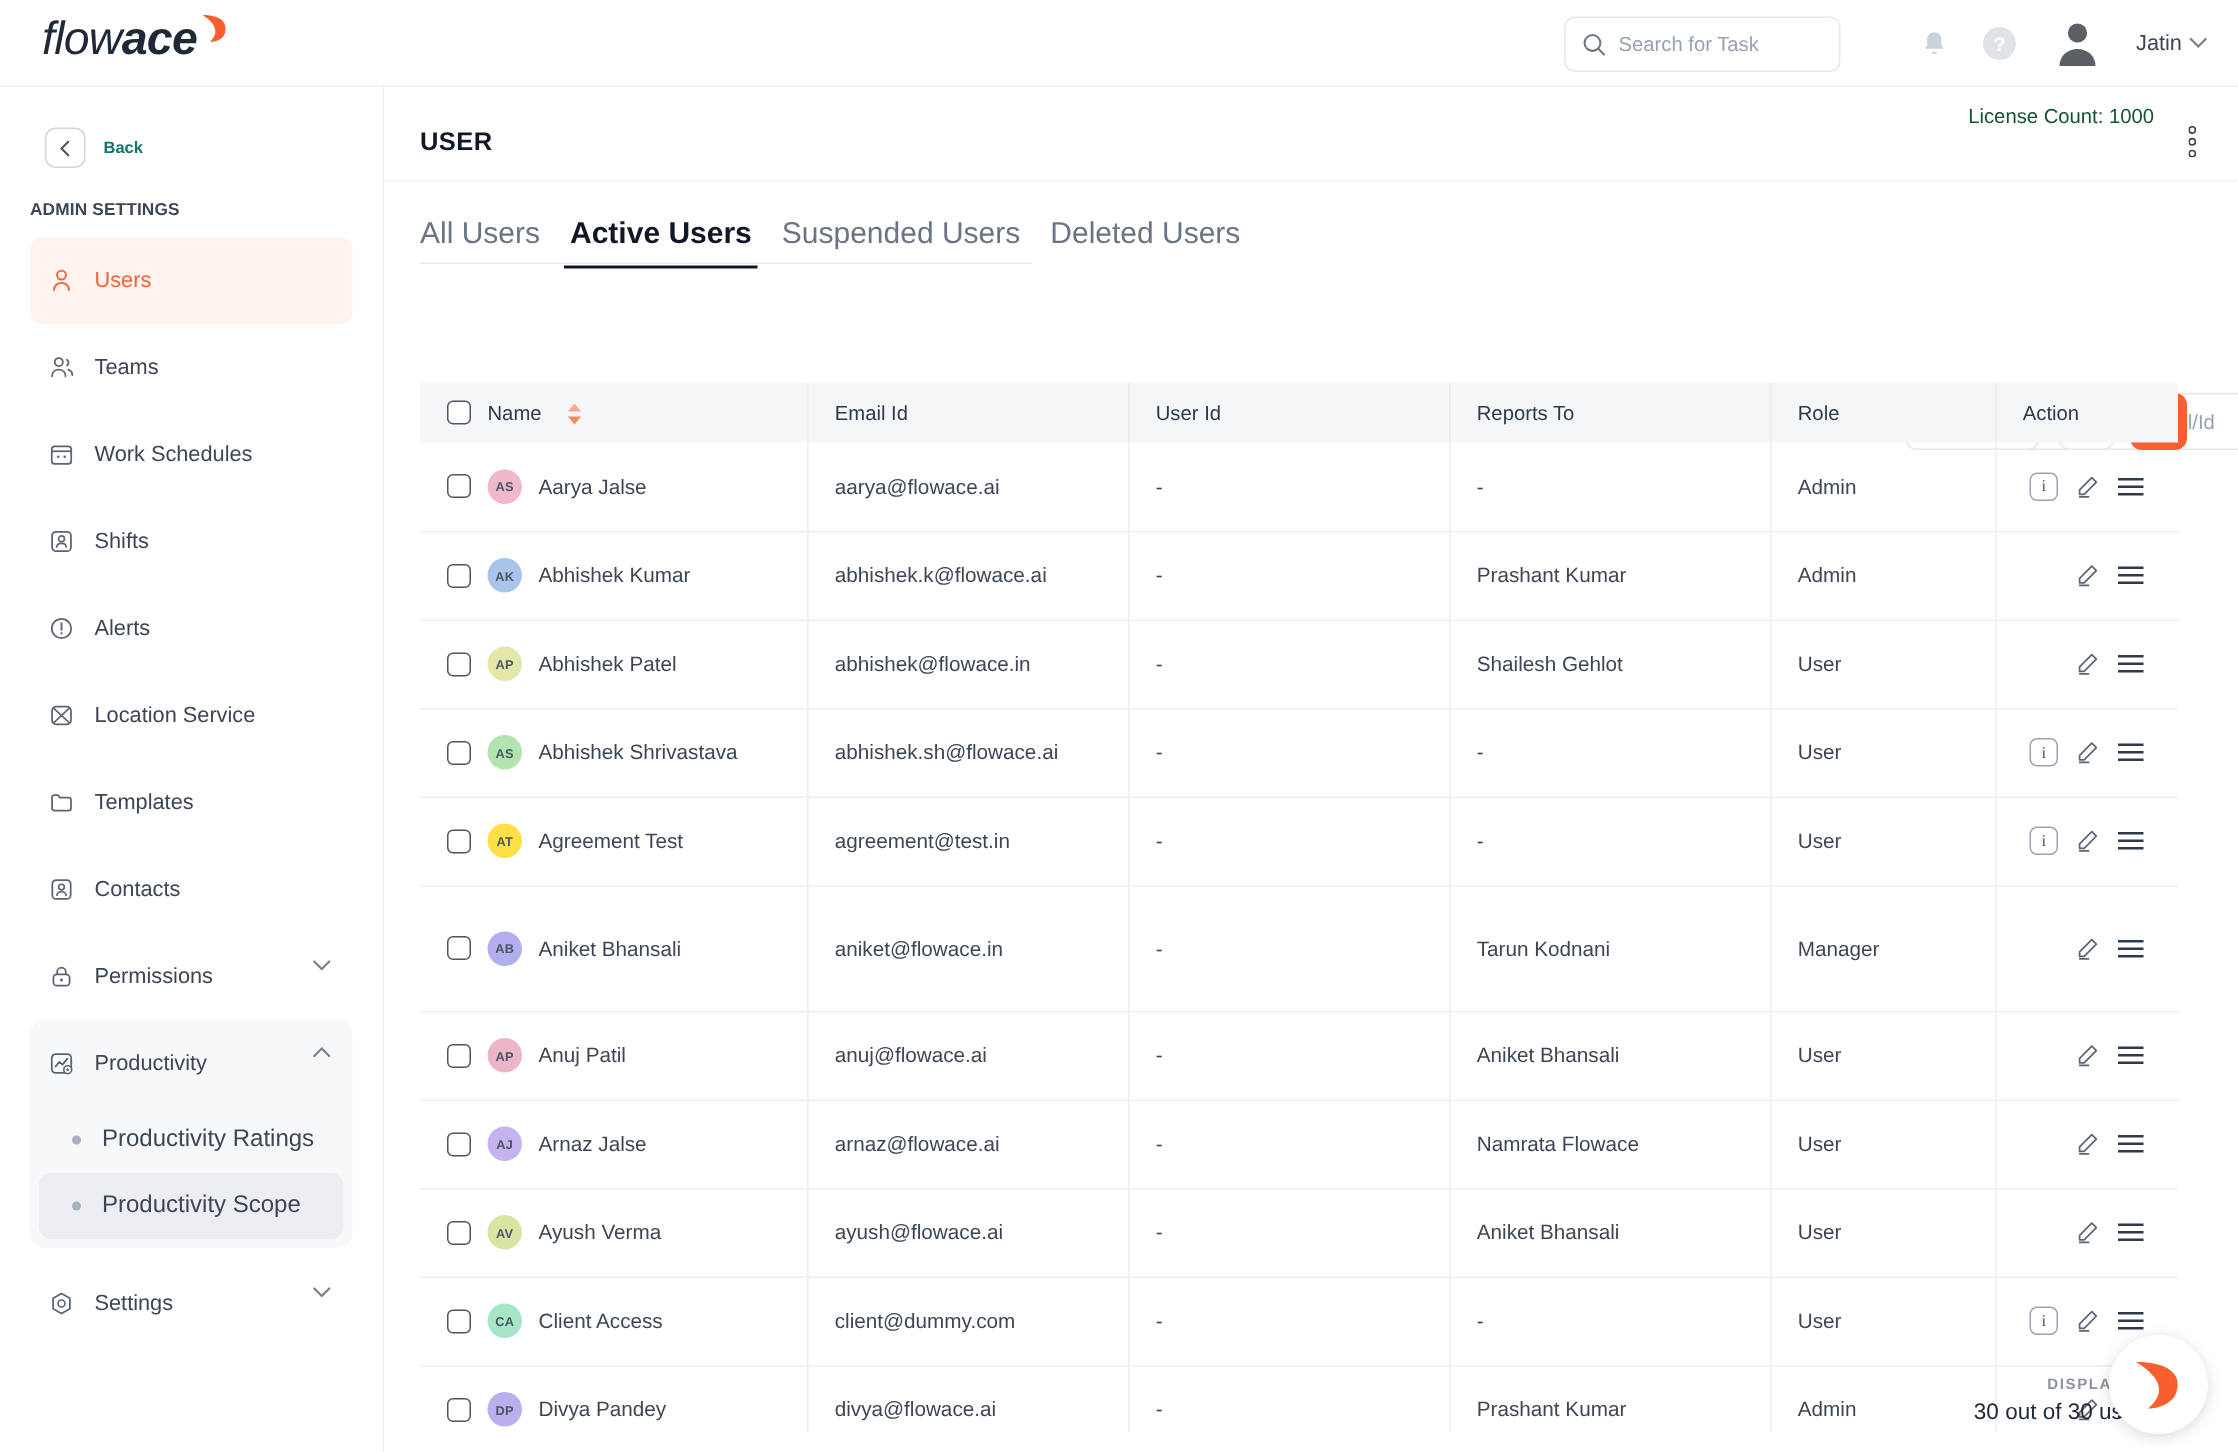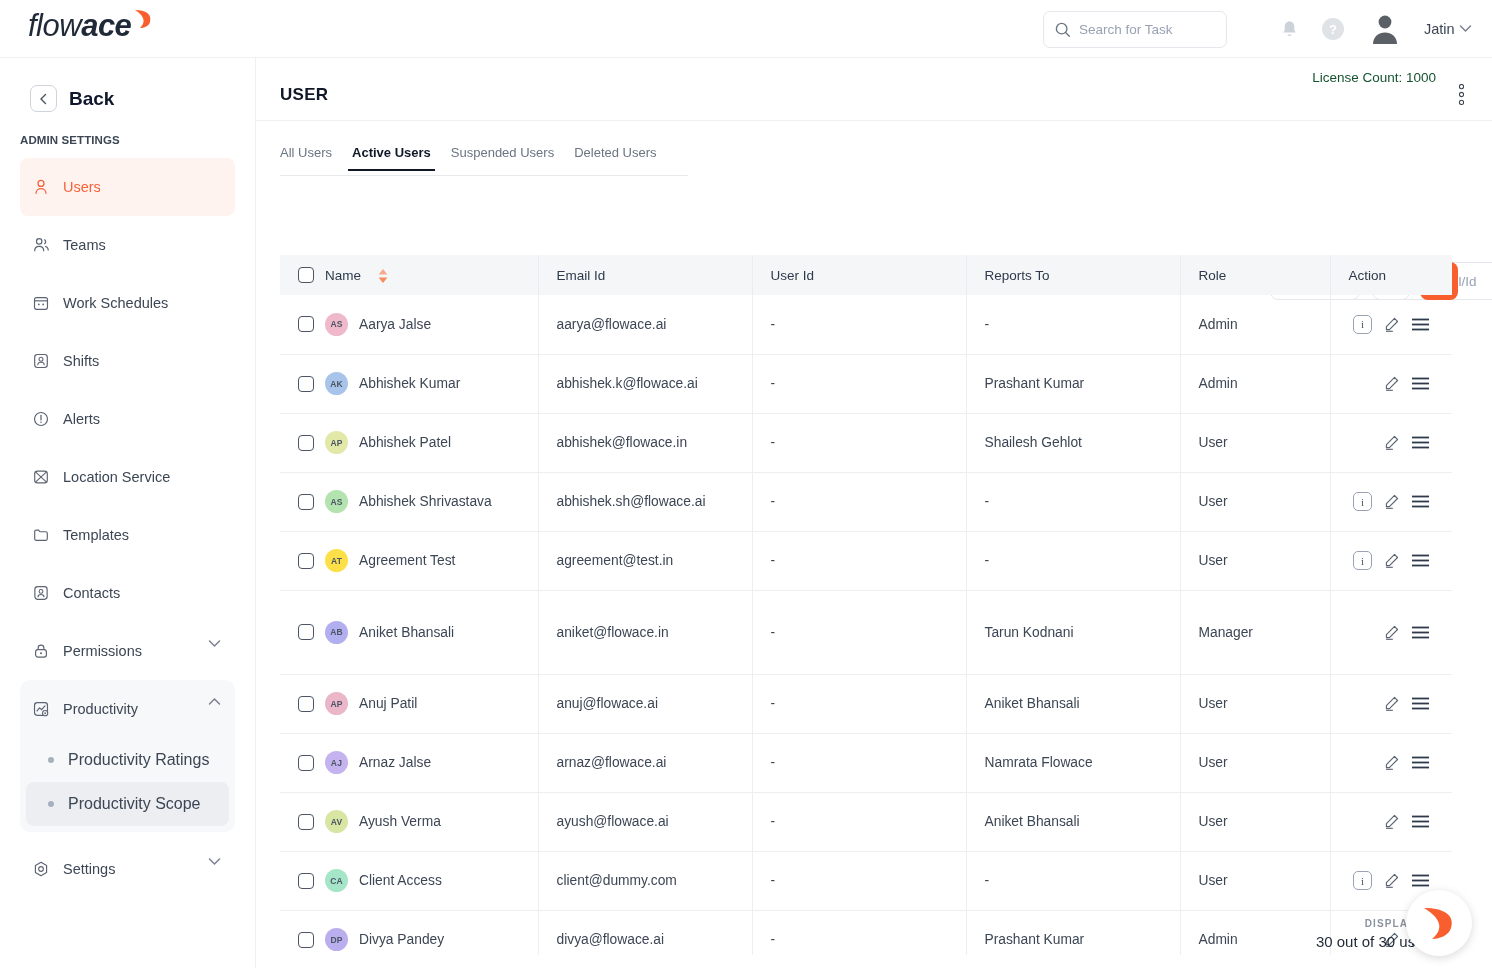--- a/index.html
+++ b/index.html
@@ -53,21 +53,21 @@
     background: #fff; border-right: 1px solid #eef0f3;
   }
   .back-btn {
     position: absolute; top: 27px; left: 30px;
     display: flex; align-items: center; gap: 12px; cursor: pointer;
   }
   .back-circle {
     width: 27px; height: 27px; border: 1px solid #cfd4db; border-radius: 7px;
     display: flex; align-items: center; justify-content: center;
   }
-  .back-label { font-size: 19px; font-weight: 700; color: #0f172a; }
+  .back-label { font-size: 11px; font-weight: 700; color: #0f766e; }
 
   .section-label {
     position: absolute; top: 76px; left: 20px;
     font-size: 11.5px; font-weight: 700; color: #3c4654; letter-spacing: 0.1px;
   }
 
   .nav { position: absolute; top: 100px; left: 20px; width: 215px; }
   .nav-item {
     height: 58px; display: flex; align-items: center; gap: 13px;
     padding-left: 12px; border-radius: 8px; cursor: pointer; position: relative;
@@ -94,21 +94,21 @@
     position: relative; height: 63px; background: #fff;
     border-bottom: 1px solid #eef0f3;
   }
   .page-title { position: absolute; left: 24px; top: 27px; font-size: 17px; font-weight: 700; letter-spacing: 0.3px; color: #111827; }
   .license { position: absolute; right: 56px; top: 12px; font-size: 13.5px; color: #14532d; }
   .kebab { position: absolute; right: 28px; top: 26px; cursor: pointer; }
 
   .panel { position: absolute; top: 63px; left: 0; width: 1236px; height: 847px; background: #fff; }
 
   .tabs { position: absolute; top: 24px; left: 24px; display: flex; gap: 0; }
-  .tab { font-size: 13px; color: #6b7482; padding: 0 10px 11px 10px; cursor: pointer; position: relative; }
+  .tab { font-size: 20px; color: #6b7482; padding: 0 10px 11px 10px; cursor: pointer; position: relative; }
   .tab:first-child { padding-left: 0; }
   .tab.active { color: #101828; font-weight: 700; }
   .tab.active::after {
     content: ""; position: absolute; left: 6px; right: 6px; bottom: 0; height: 2.5px; background: #101828;
   }
 
   .table-search {
     position: absolute; top: 141px; left: 1025px;
     width: 228px; height: 38px; border: 1px solid #e4e7ec; border-radius: 8px;
     display: flex; align-items: center; gap: 9px; padding: 0 12px; background: #fff;

